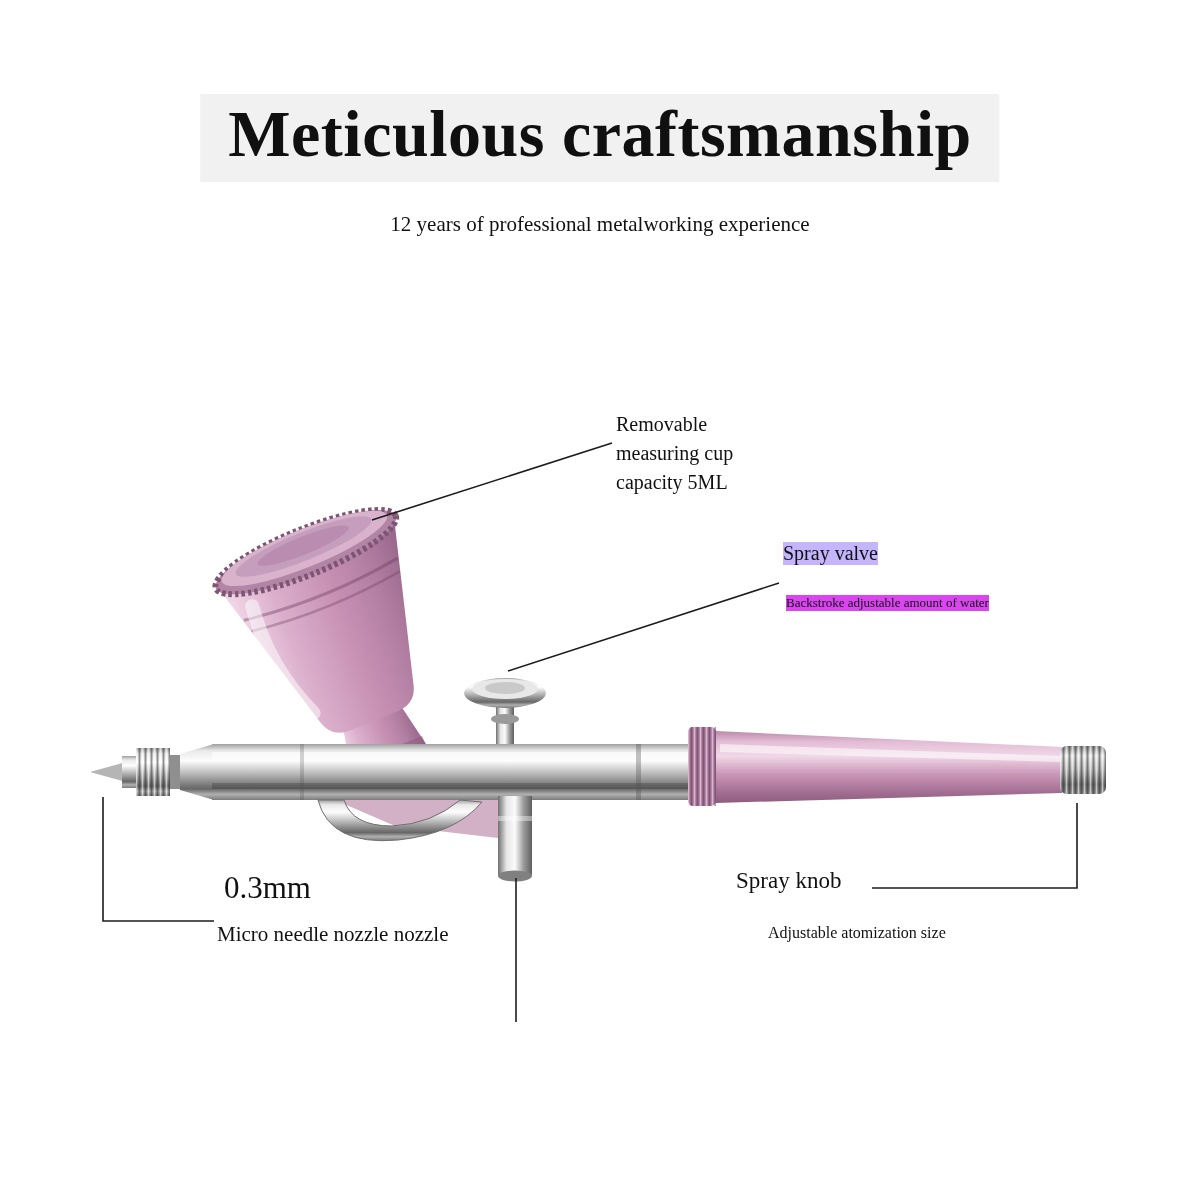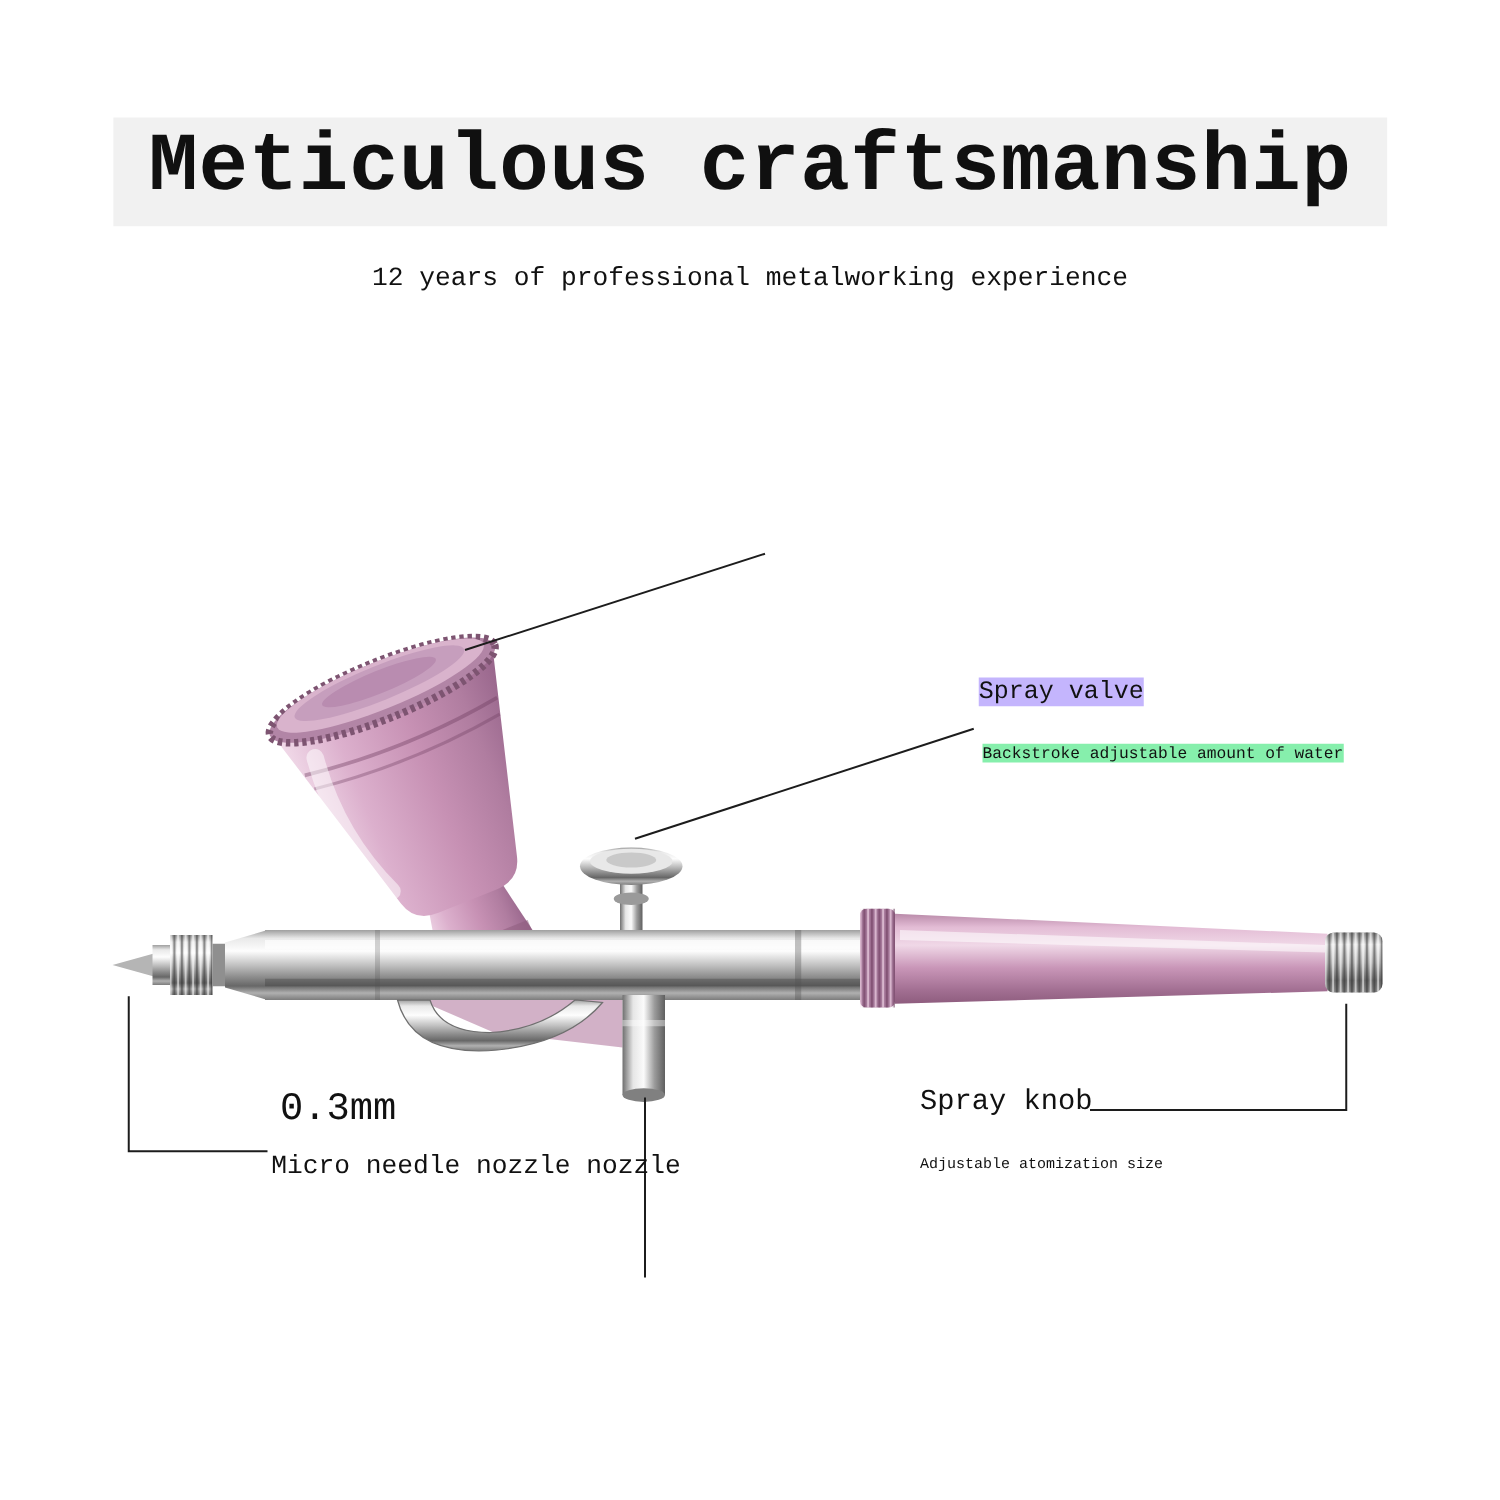--- a/index.html
+++ b/index.html
@@ -1,21 +1,21 @@
 <!DOCTYPE html>
 <html><head>
 <meta charset="utf-8">
 <style>
   * { box-sizing: border-box; }
   html,body { margin:0; padding:0; background:#ffffff; }
   .canvas {
     position: relative;
     width: 1200px; height: 1200px;
     background: #ffffff;
-    font-family: Liberation Mono, monospace;
+    font-family: Liberation Serif, serif;
     color: #111111;
     overflow: hidden;
     padding-left: 30px;
   }
   .abs { position: absolute; }
 
   .title-band {
     top: 94px; left: 50%; transform: translateX(-50%);
     background: #f1f1f1;
     padding: 2px 28px 10px 28px;
@@ -33,27 +33,27 @@
     white-space: nowrap;
   }
 
   .anno-cup {
     left: 616px; top: 410px;
     font-size: 20px; font-weight: 500;
     line-height: 29px;
     background: #ffffff;
   }
   .anno-valve-label { left: 783px; top: 542px; font-size: 20px; font-weight: 500; background:#c4b5fd; }
-  .anno-valve-desc  { left: 786px; top: 595px; font-size: 13px; font-weight: 500; background:#86efac; }
+  .anno-valve-desc  { left: 786px; top: 595px; font-size: 13px; font-weight: 500; background:#d946ef; }
 
   .anno-nozzle-label { left: 224px; top: 870px; font-size: 31px; font-weight: 500; text-align: right; }
   .anno-nozzle-desc  { left: 217px; top: 922px; font-size: 21px; font-weight: 500; }
 
   .anno-knob-label { left: 736px; top: 868px; font-size: 23px; font-weight: 500; }
-  .anno-knob-desc  { left: 736px; top: 924px; font-size: 12px; font-weight: 500; }
+  .anno-knob-desc  { left: 768px; top: 924px; font-size: 16px; font-weight: 500; }
 
   .anno-inlet-label { left: 50%; transform: translateX(-50%); top: 1026px; font-size: 21px; font-weight: 500; white-space: nowrap; }
   .anno-inlet-desc  {
     left: 368px; top: 1082px; width: 520px;
     font-size: 11px; font-weight: 600;
     line-height: 1.7;
     white-space: pre-line;
   }
 
   svg.illustration { position:absolute; left:0; top:0; width:1200px; height:1200px; }
@@ -184,20 +184,25 @@
       <path d="M516,878 L516,1022"></path>
     </g>
   </svg>
 
   <div class="abs title-band">
     <div class="title">Meticulous craftsmanship</div>
   </div>
 
   <div class="abs subtitle">12 years of professional metalworking experience</div>
 
+  <div class="abs anno-cup">
+    <div>Removable</div>
+    <div>measuring cup</div>
+    <div>capacity 5ML</div>
+  </div>
 
   <div class="abs anno-valve-label">Spray valve</div>
   <div class="abs anno-valve-desc">Backstroke adjustable amount of water</div>
 
   <div class="abs anno-nozzle-label">0.3mm</div>
   <div class="abs anno-nozzle-desc">Micro needle nozzle nozzle</div>
 
   <div class="abs anno-knob-label">Spray knob</div>
   <div class="abs anno-knob-desc">Adjustable atomization size</div>
 

